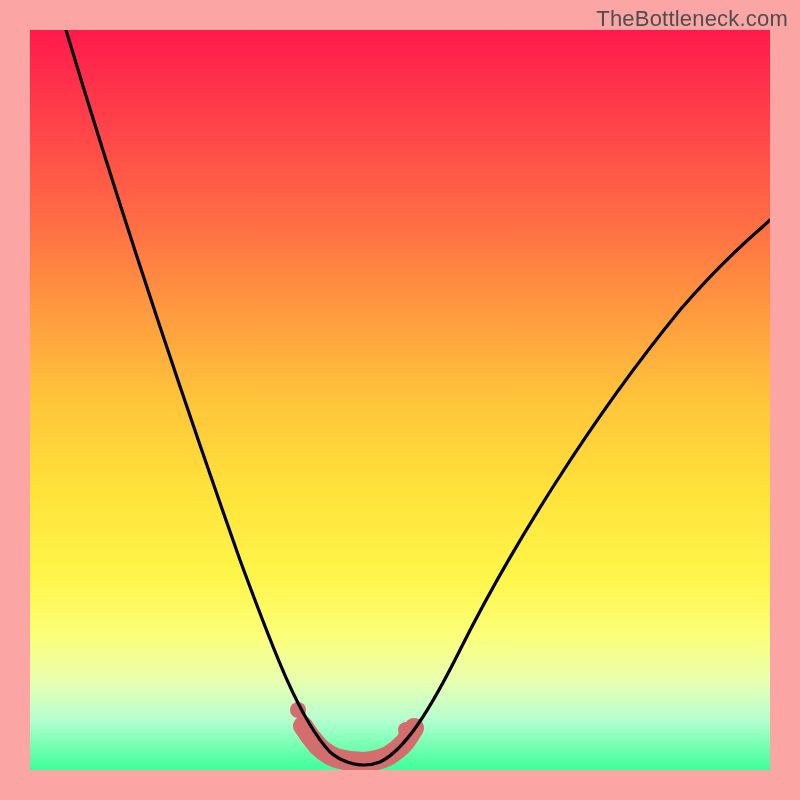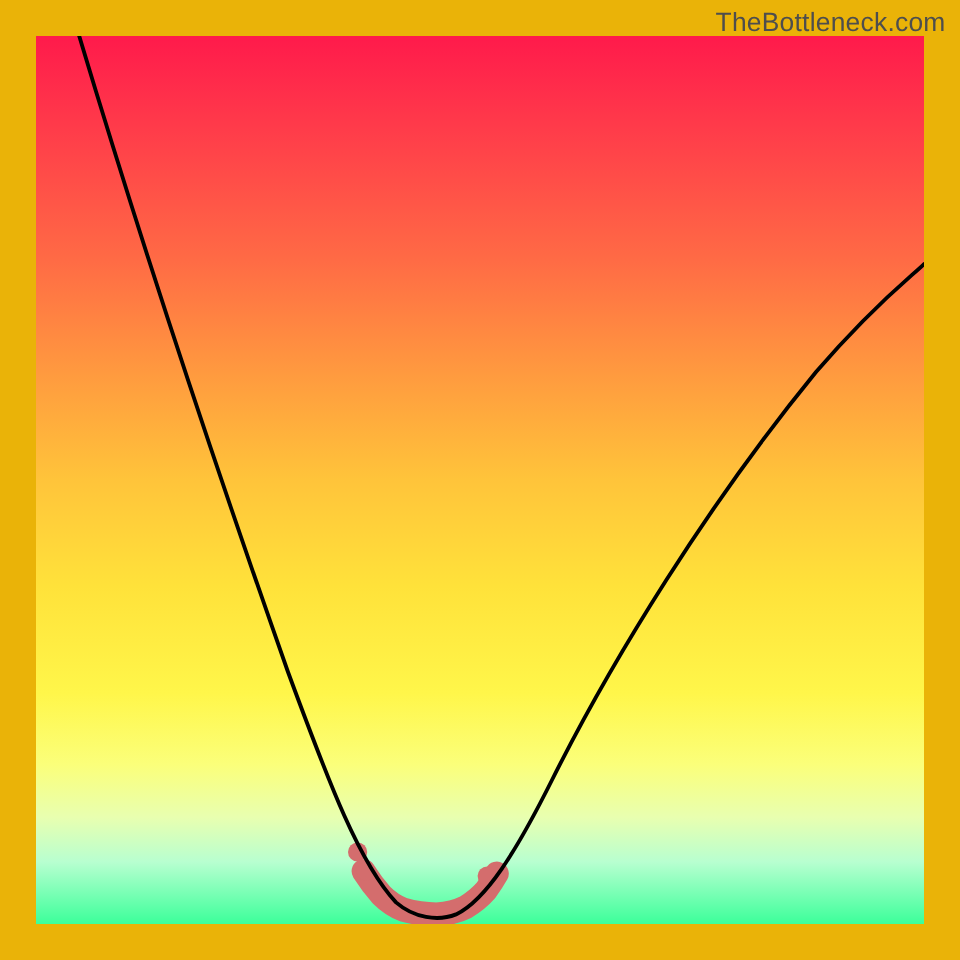--- a/index.html
+++ b/index.html
@@ -10,21 +10,21 @@
     background: #000;
     overflow: hidden;
     font-family: Arial, Helvetica, sans-serif;
   }
   .frame {
     position: absolute;
     left: 0;
     top: 0;
     width: 800px;
     height: 800px;
-    background: #eab308;
+    background: #fca5a5;
   }
   .plot {
     position: absolute;
     left: 30px;
     top: 30px;
     width: 740px;
     height: 740px;
     
     background: linear-gradient(
       to bottom,

